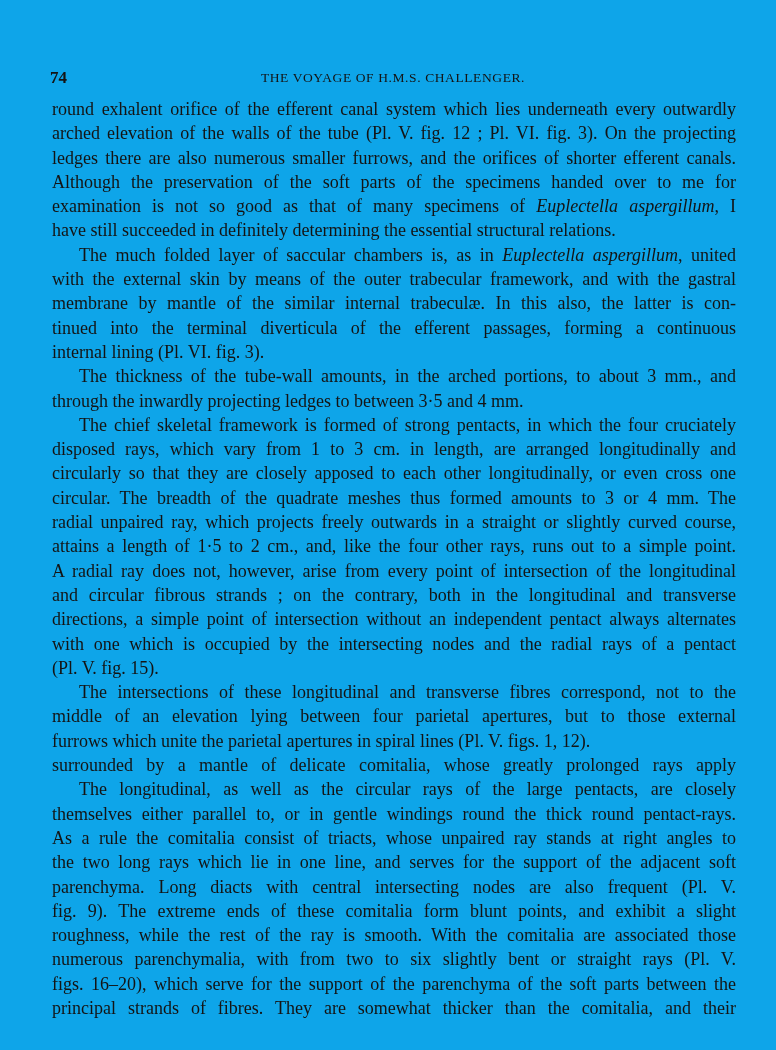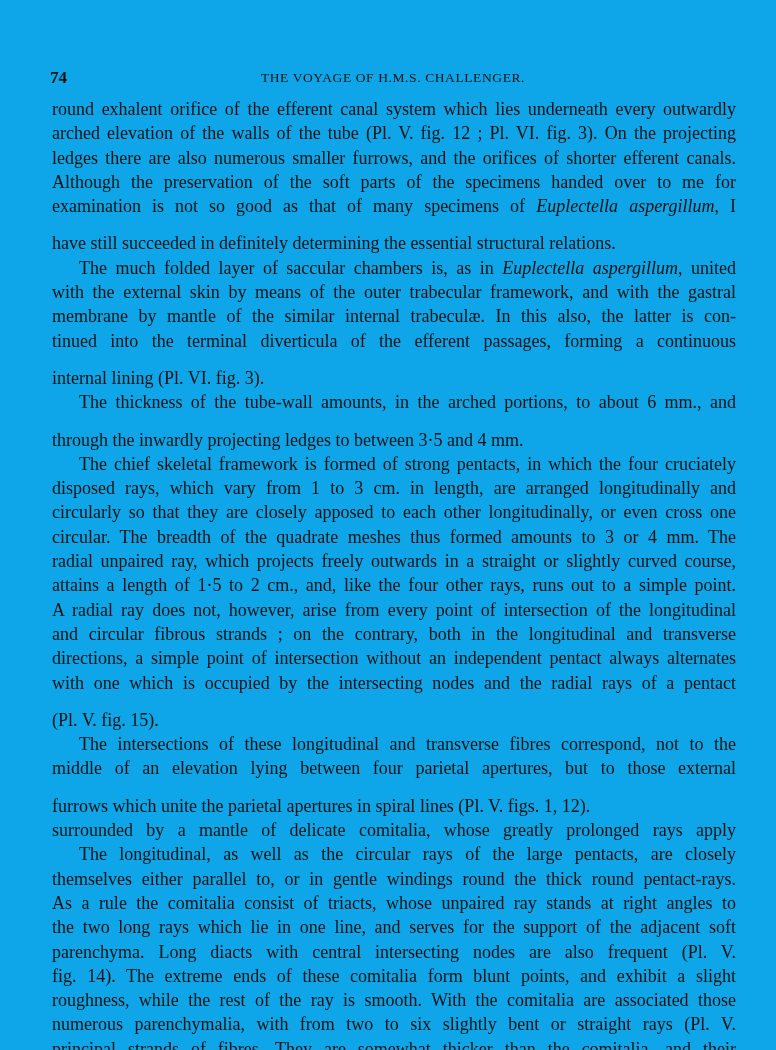--- a/index.html
+++ b/index.html
@@ -20,21 +20,21 @@
     font-size: 13.5px; letter-spacing: 0.6px;
   }
   .body-text {
     position: absolute; top: 97px; left: 52px; width: 684px;
   }
   .line {
     display: block; height: 24.3px; line-height: 24.3px; font-size: 18px;
     white-space: nowrap; text-align: justify; text-align-last: justify;
     overflow: visible;
   }
-  .line.last { text-align-last: left; margin-top: 13px; }
+  .line.last { text-align-last: left; }
   .line.indent { padding-left: 27px; }
   em, i { font-style: italic; }
 </style>
 </head>
 <body>
 
 <div class="page">
   <div class="running-head">
     <span class="page-number">74</span>
     <span class="running-title">THE VOYAGE OF H.M.S. CHALLENGER.</span>
@@ -49,21 +49,21 @@
         <span class="line last">have still succeeded in definitely determining the essential structural relations.</span>
       </div>
       <div>
         <span class="line indent">The much folded layer of saccular chambers is, as in <em>Euplectella aspergillum</em>, united</span>
         <span class="line">with the external skin by means of the outer trabecular framework, and with the gastral</span>
         <span class="line">membrane by mantle of the similar internal trabeculæ.  In this also, the latter is con-</span>
         <span class="line">tinued into the terminal diverticula of the efferent passages, forming a continuous</span>
         <span class="line last">internal lining (Pl. VI. fig. 3).</span>
       </div>
       <div>
-        <span class="line indent">The thickness of the tube-wall amounts, in the arched portions, to about 6 mm., and</span>
+        <span class="line indent">The thickness of the tube-wall amounts, in the arched portions, to about 3 mm., and</span>
         <span class="line last">through the inwardly projecting ledges to between 3·5 and 4 mm.</span>
       </div>
       <div>
         <span class="line indent">The chief skeletal framework is formed of strong pentacts, in which the four cruciately</span>
         <span class="line">disposed rays, which vary from 1 to 3 cm. in length, are arranged longitudinally and</span>
         <span class="line">circularly so that they are closely apposed to each other longitudinally, or even cross one</span>
         <span class="line">circular.   The breadth of the quadrate meshes thus formed amounts to 3 or 4 mm.   The</span>
         <span class="line">radial unpaired ray, which projects freely outwards in a straight or slightly curved course,</span>
         <span class="line">attains a length of 1·5 to 2 cm., and, like the four other rays, runs out to a simple point.</span>
         <span class="line">A radial ray does not, however, arise from every point of intersection of the longitudinal</span>
@@ -77,19 +77,20 @@
         <span class="line">middle of an elevation lying between four parietal apertures, but to those external</span>
         <span class="line last">furrows which unite the parietal apertures in spiral lines (Pl. V. figs. 1, 12).</span>
       </div>
       <div>
         <span class="line">surrounded by a mantle of delicate comitalia, whose greatly prolonged rays apply</span>
         <span class="line indent">The longitudinal, as well as the circular rays of the large pentacts, are closely</span>
         <span class="line">themselves either parallel to, or in gentle windings round the thick round pentact-rays.</span>
         <span class="line">As a rule the comitalia consist of triacts, whose unpaired ray stands at right angles to</span>
         <span class="line">the two long rays which lie in one line, and serves for the support of the adjacent soft</span>
         <span class="line">parenchyma.  Long diacts with central intersecting nodes are also frequent (Pl. V.</span>
-        <span class="line">fig. 14).   The extreme ends of these comitalia form blunt points, and exhibit a slight</span>
+        <span class="line">fig. 9).   The extreme ends of these comitalia form blunt points, and exhibit a slight</span>
         <span class="line">roughness, while the rest of the ray is smooth.   With the comitalia are associated those</span>
         <span class="line">numerous parenchymalia, with from two to six slightly bent or straight rays (Pl. V.</span>
+        <span class="line">figs. 16–20), which serve for the support of the parenchyma of the soft parts between the</span>
         <span class="line">principal strands of fibres.   They are somewhat thicker than the comitalia, and their</span>
       </div>
     </div>
 </div>
 
 </body></html>

